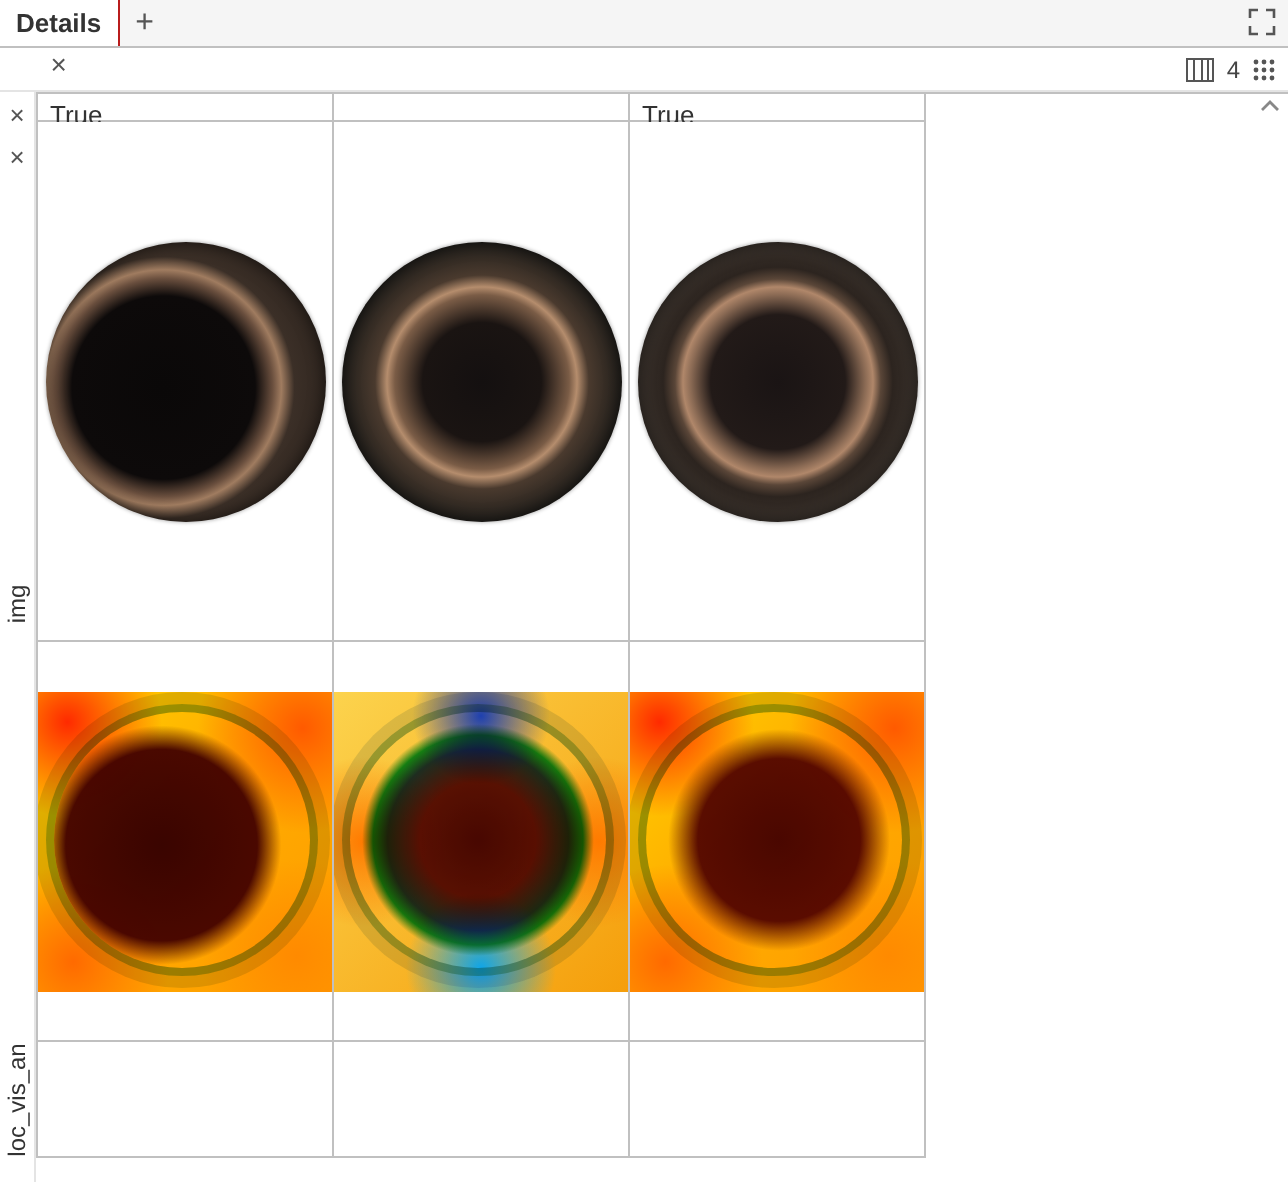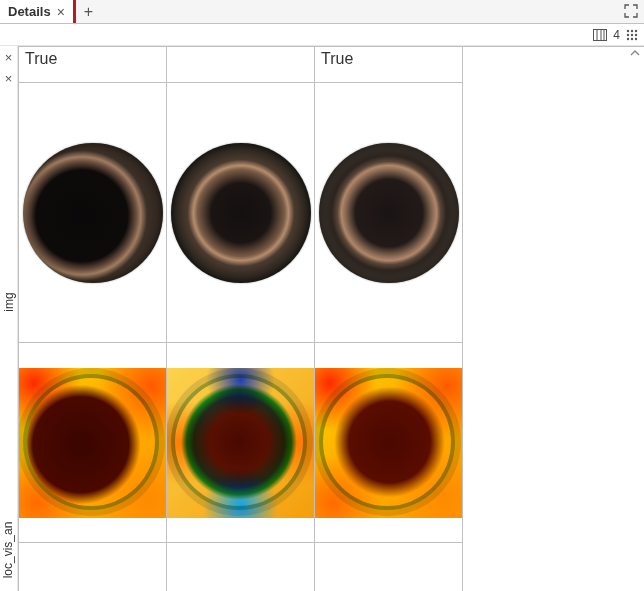--- a/index.html
+++ b/index.html
@@ -1,19 +1,19 @@
 <!DOCTYPE html>
 <html><head>
 <meta charset="utf-8">
 <style>
 * { box-sizing: border-box; margin: 0; padding: 0; }
 body { font-family: -apple-system, "Segoe UI", Arial, sans-serif; font-size: 13px; background: #fff; color: #333; width: 644px; height: 591px; overflow: hidden; position: relative; }
 
 .tabbar { display: flex; align-items: center; height: 24px; border-bottom: 1px solid #c0c0c0; background: #f5f5f5; position: relative; }
-.tab { display: flex; align-items: center; gap: 6px; padding: 4px 8px; background: #fff; border-right: 3px solid #b91c1c; height: 100%; }
+.tab { display: flex; align-items: center; gap: 6px; padding: 4px 8px; background: #fff; border-right: 1px solid #b91c1c; height: 100%; flex-direction: column; }
 .tab .title { font-weight: 600; }
 .tab .close { color: #555; font-size: 14px; line-height: 1; cursor: pointer; }
 .add-tab { padding: 2px 8px; color: #555; font-size: 16px; cursor: pointer; }
 .expand { position: absolute; right: 6px; top: 4px; color: #555; cursor: pointer; }
 
 .toolbar { display: flex; justify-content: flex-end; align-items: center; gap: 6px; height: 22px; padding-right: 6px; border-bottom: 1px solid #e4e4e4; color: #444; }
 .toolbar .count { font-size: 12px; }
 .tb-icon { cursor: pointer; display: inline-flex; align-items: center; }
 
 .workspace { display: flex; height: calc(591px - 46px); }
@@ -22,21 +22,21 @@
 .gutter .vlabel { position: absolute; transform: rotate(-90deg); transform-origin: center; color: #333; font-size: 12px; white-space: nowrap; }
 .vlabel-img { bottom: 282px; }
 .vlabel-loc { bottom: 34px; }
 
 .grid-area { flex: 1; position: relative; background: #fff; }
 .scroll-ind { position: absolute; right: 4px; top: 2px; width: 10px; height: 10px; cursor: pointer; }
 .scroll-ind svg { display: block; }
 
 .grid { display: grid; grid-template-columns: 148px 148px 148px; border-left: 1px solid #c0c0c0; border-top: 1px solid #c0c0c0; }
 .cell { border-right: 1px solid #c0c0c0; border-bottom: 1px solid #c0c0c0; background: #fff; }
-.hdr { height: 36px; padding: 3px 6px; font-size: 16px; color: #333; }
+.hdr { height: 14px; padding: 3px 6px; font-size: 13px; color: #333; }
 
 .imgcell { height: 260px; display: flex; align-items: center; justify-content: center; }
 .heatcell { height: 200px; display: flex; align-items: center; justify-content: center; position: relative; overflow: hidden; }
 .stubcell { height: 58px; }
 
 .ring-img { width: 140px; height: 140px; position: relative; }
 .ring-img .outer { position: absolute; inset: 0; border-radius: 50%; background: radial-gradient(circle at 50% 50%, #1a1414 0%, #221a18 34%, #8a6a54 44%, #b0876a 48%, #5a4638 52%, #2c241f 58%, #3a322c 70%, #221c18 100%); box-shadow: inset 0 0 8px rgba(0,0,0,.6), 0 0 2px rgba(0,0,0,.4); }
 .ring-img.v1 .outer { background: radial-gradient(circle at 42% 52%, #0a0808 0%, #0d0a0a 42%, #6a4f3e 50%, #a07c60 54%, #3b2f27 60%, #1e1814 100%); }
 .ring-img.v2 .outer { background: radial-gradient(circle at 50% 50%, #141010 0%, #1a1412 30%, #7a5c46 44%, #b58d6d 48%, #4a3a2e 54%, #23201c 70%, #1a1512 100%); }
 .ring-img.v3 .outer { background: radial-gradient(circle at 52% 50%, #120e0c 0%, #1a1410 32%, #6e543f 44%, #a8826 0%, #a88262 48%, #3e3026 56%, #201a16 100%); }

